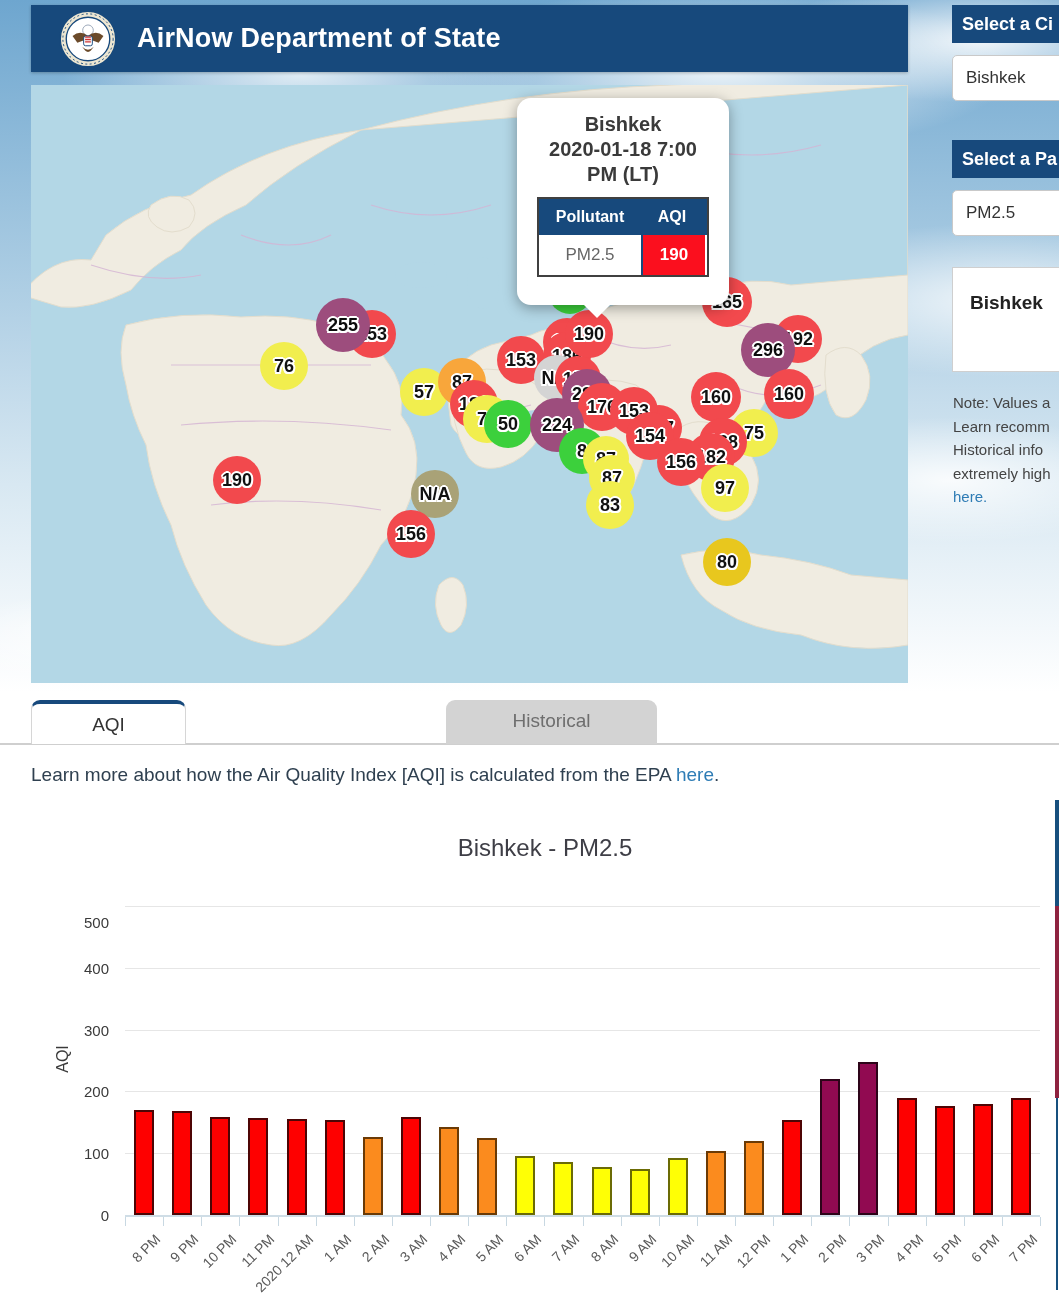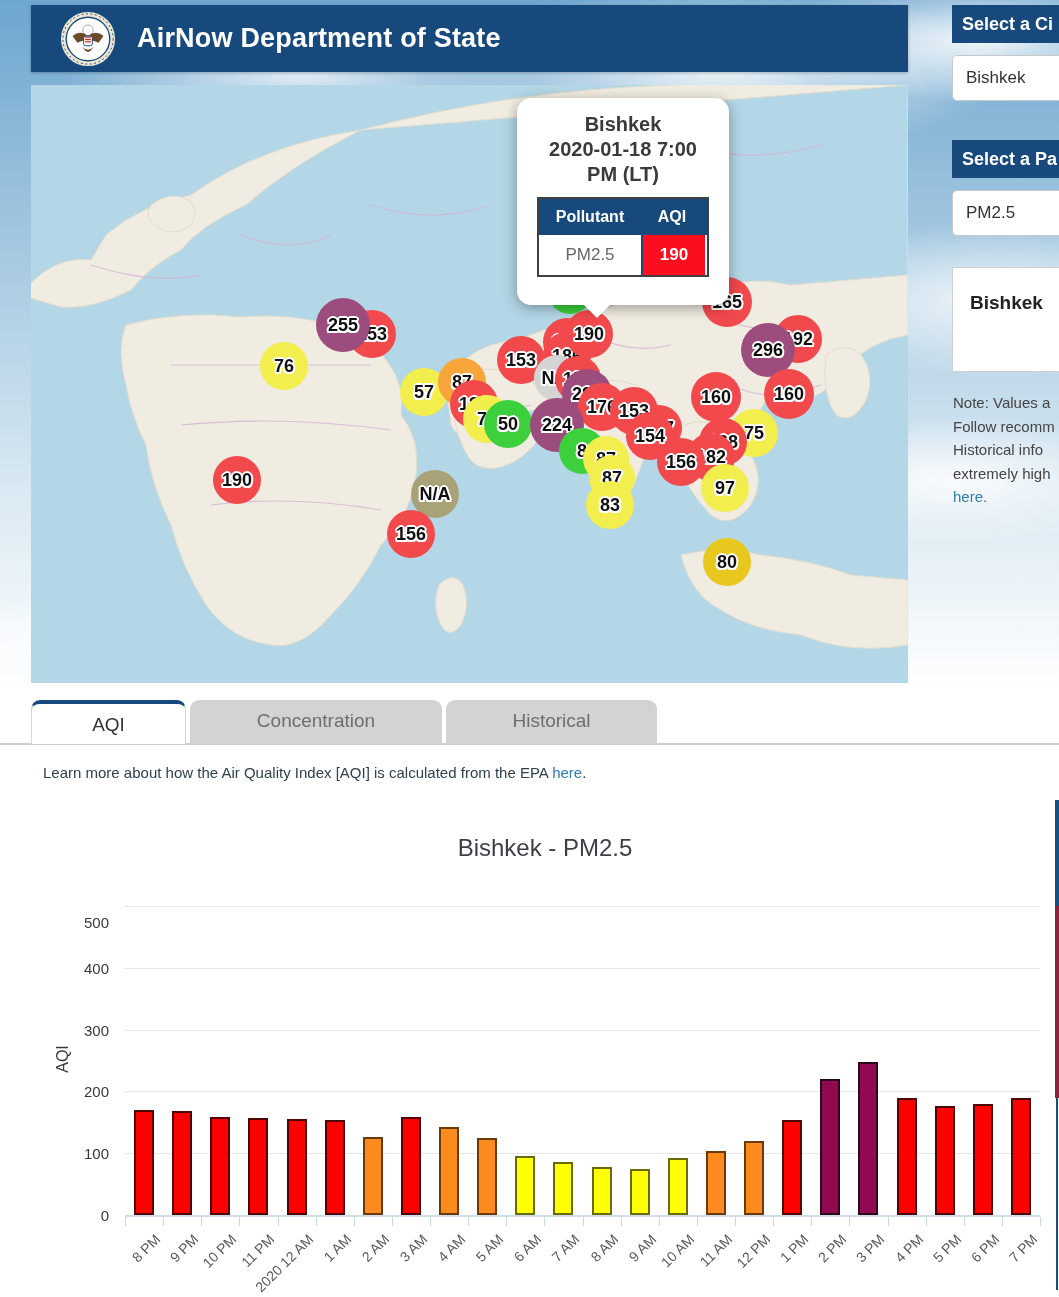--- a/index.html
+++ b/index.html
@@ -66,21 +66,21 @@
 
   
   .tabs-line{position:absolute;left:0;top:743px;width:1059px;height:2px;background:#cfcfcf;}
   .tab{position:absolute;top:700px;height:44px;border-radius:9px 9px 0 0;text-align:center;
     font-size:19px;line-height:42px;cursor:pointer;box-sizing:border-box;}
   .tab-active{left:31px;width:155px;background:#fff;color:#333;border-top:4px solid #17497c;
     border-left:1px solid #d6d6d6;border-right:1px solid #d6d6d6;z-index:5;}
   .tab-2{left:190px;width:252px;background:#d3d3d3;color:#6e6e6e;}
   .tab-3{left:446px;width:211px;background:#d3d3d3;color:#6e6e6e;}
 
-  .learn{position:absolute;left:43px;top:764px;font-size:15px;color:#2f4050;}
+  .learn{position:absolute;left:31px;top:764px;font-size:19px;color:#2f4050;}
   .learn a{color:#2e7cb5;text-decoration:none;cursor:pointer;}
 
   
   .chart{position:absolute;left:31px;top:830px;width:1028px;height:467px;background:#fff;}
   .chart-title{position:absolute;left:0;top:4px;width:100%;text-align:center;font-size:24px;color:#3e3e46;}
   .gridline{position:absolute;height:1px;background:#e6e6e6;}
   .ytick{position:absolute;width:54px;text-align:right;font-size:15px;color:#3a3a3a;transform:translateY(-50%);}
   .ylab{position:absolute;left:18px;top:220px;font-size:16px;color:#3a3a3a;transform:rotate(-90deg);transform-origin:center;}
   .bar{position:absolute;box-sizing:border-box;cursor:pointer;}
   .xtick{position:absolute;width:1px;height:9px;background:#c8d8e2;}
@@ -115,21 +115,21 @@
   </div>
 
   <div class="side-head" style="top:5px;">Select a Ci</div>
   <div class="side-select" style="top:55px;">Bishkek</div>
   <div class="side-head" style="top:140px;">Select a Pa</div>
   <div class="side-select" style="top:190px;">PM2.5</div>
   <div class="info-box">
     <div class="info-title">Bishkek</div>
   </div>
   <div class="side-note">
-    <span id="note-lines"><span>Note: Values a</span><br><span>Follow recomm</span><br><span>Historical info</span><br><span>extremely high</span><br></span>
+    <span id="note-lines"><span>Note: Values a</span><br><span>Learn recomm</span><br><span>Historical info</span><br><span>extremely high</span><br></span>
     <a>here.</a>
   </div>
 
   <div class="map">
     <svg class="land" width="877" height="598" viewBox="0 0 877 598">
       <g fill="#f0ece1" stroke="#e3ddcd" stroke-width="1">
         <path d="M-10,210 Q20,170 60,175 L75,150 Q110,120 160,110 Q230,60 330,45 Q480,5 640,0 L877,-10 L877,250 Q840,255 812,285 Q790,318 765,312 Q745,300 735,315 Q720,345 700,338 Q685,330 676,350 Q660,385 645,375 L630,355 Q610,330 590,335 L575,310 Q555,290 530,300 L515,325 Q500,345 480,335 L455,350 Q430,360 420,340 L415,300 Q430,270 460,260 L500,250 Q520,240 540,245 L560,230 Q600,210 640,215 L680,205 Q720,190 760,200 L877,190 L877,0 L330,45 Q260,80 215,120 Q170,140 150,165 Q120,180 100,205 Q60,225 30,222 Z"></path>
         <path d="M95,240 Q150,225 210,232 Q260,228 300,240 Q340,248 355,275 Q375,300 370,330 Q390,355 385,390 Q380,430 350,460 Q330,500 300,530 Q270,565 240,560 Q200,555 175,520 Q150,480 140,440 Q120,400 115,360 Q100,330 95,300 Q85,265 95,240 Z"></path>
         <path d="M420,300 Q440,280 470,285 Q500,290 515,310 Q525,330 510,350 Q495,375 470,382 Q445,388 435,368 Q420,340 420,300 Z"></path>
         <path d="M545,300 Q575,290 605,300 Q625,315 620,345 Q612,385 595,415 Q585,440 572,420 Q555,385 548,350 Q540,320 545,300 Z"></path>
@@ -208,21 +208,20 @@
           <div class="pt-c1">PM2.5</div>
           <div class="pt-c2">190</div>
         </div>
       </div>
       <div class="popup-tip"></div>
     </div>
   </div>
 
   <div class="tabs-line"></div>
   <div class="tab tab-active">AQI</div>
-  <div class="tab tab-2">Concentration</div>
   <div class="tab tab-3">Historical</div>
 
   <div class="learn"><span>Learn more about how the Air Quality Index [AQI] is calculated from the EPA </span><a>here</a><span>.</span></div>
 
   <div class="chart">
     <div class="chart-title">Bishkek - PM2.5</div>
     <div class="ylab">AQI</div>
     <div id="plot">
         <div class="ytick" style="left: 24px; top: 385px;">0</div>
         <div class="gridline" style="left: 94px; width: 915px; top: 323.2px;"></div>

